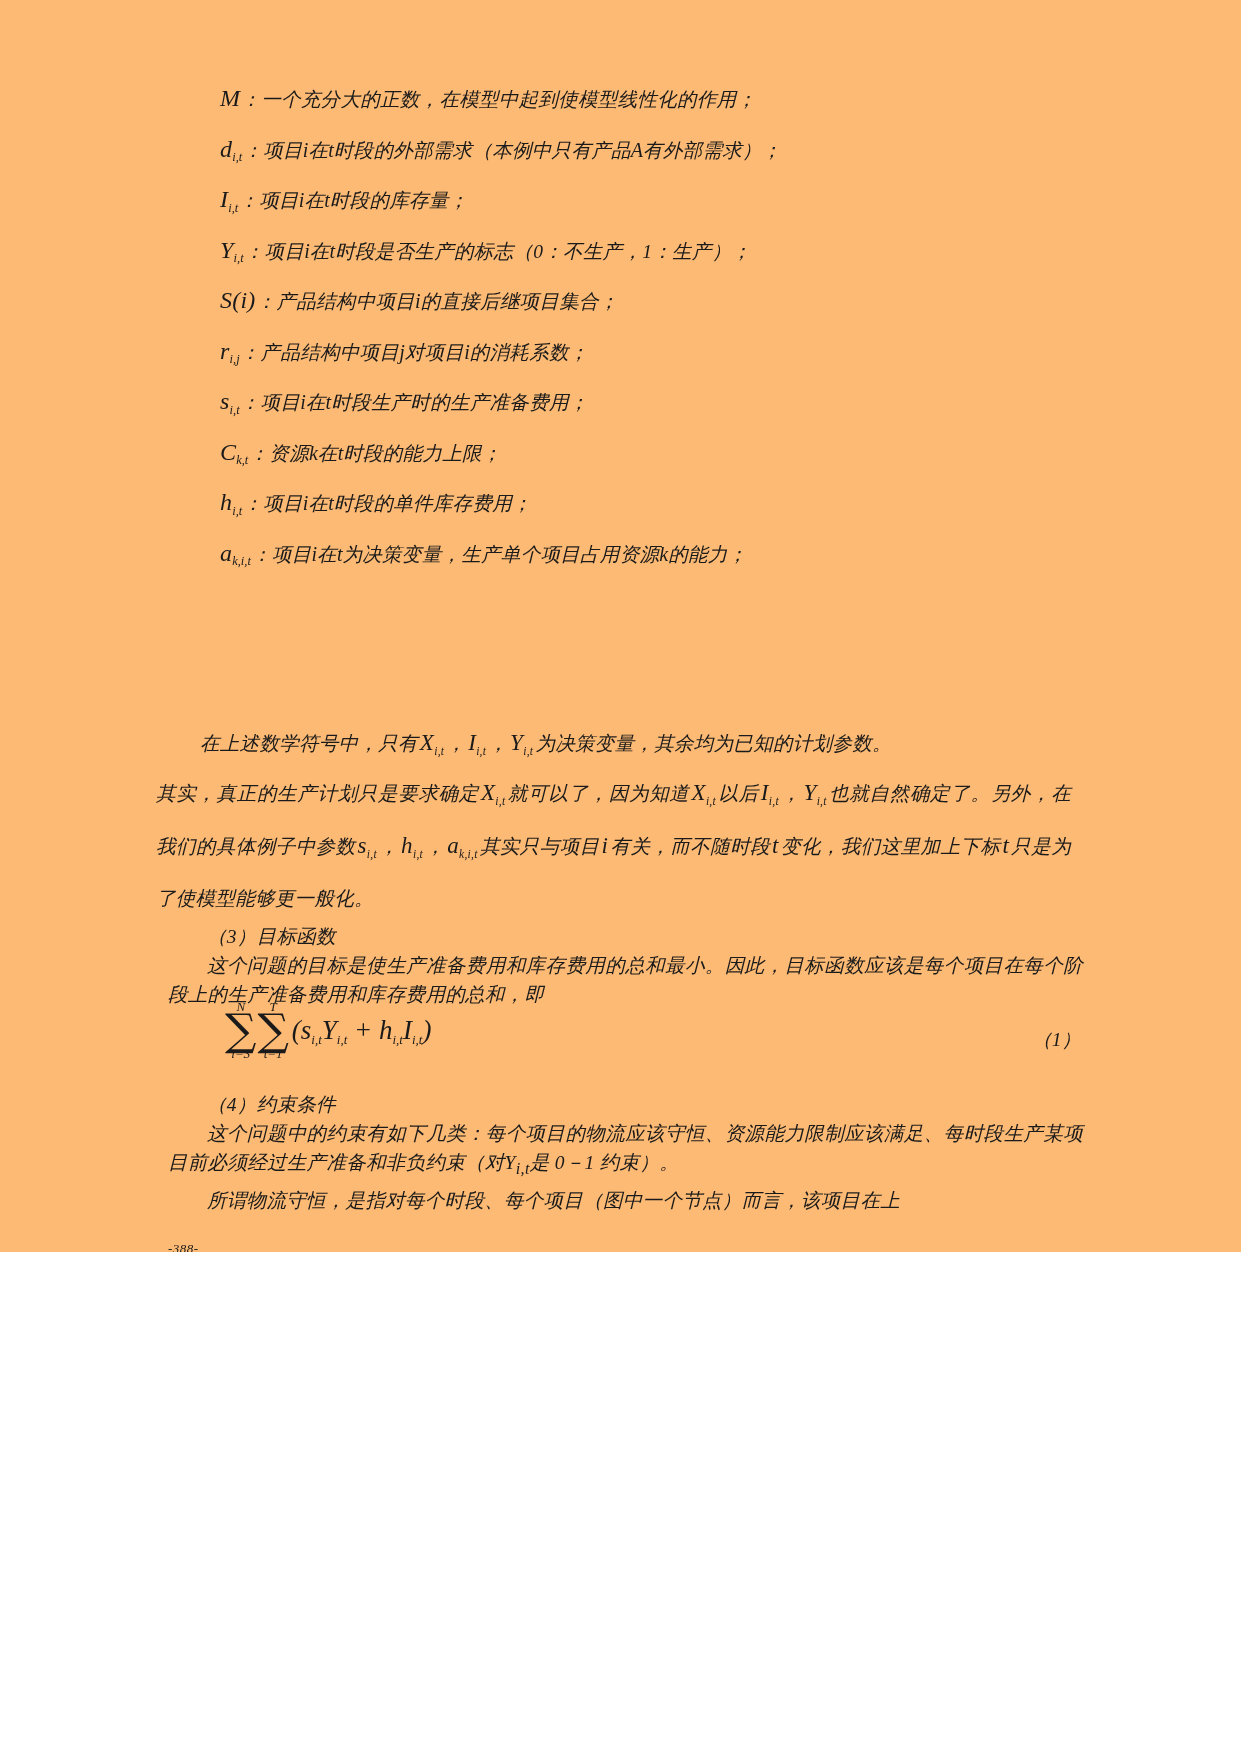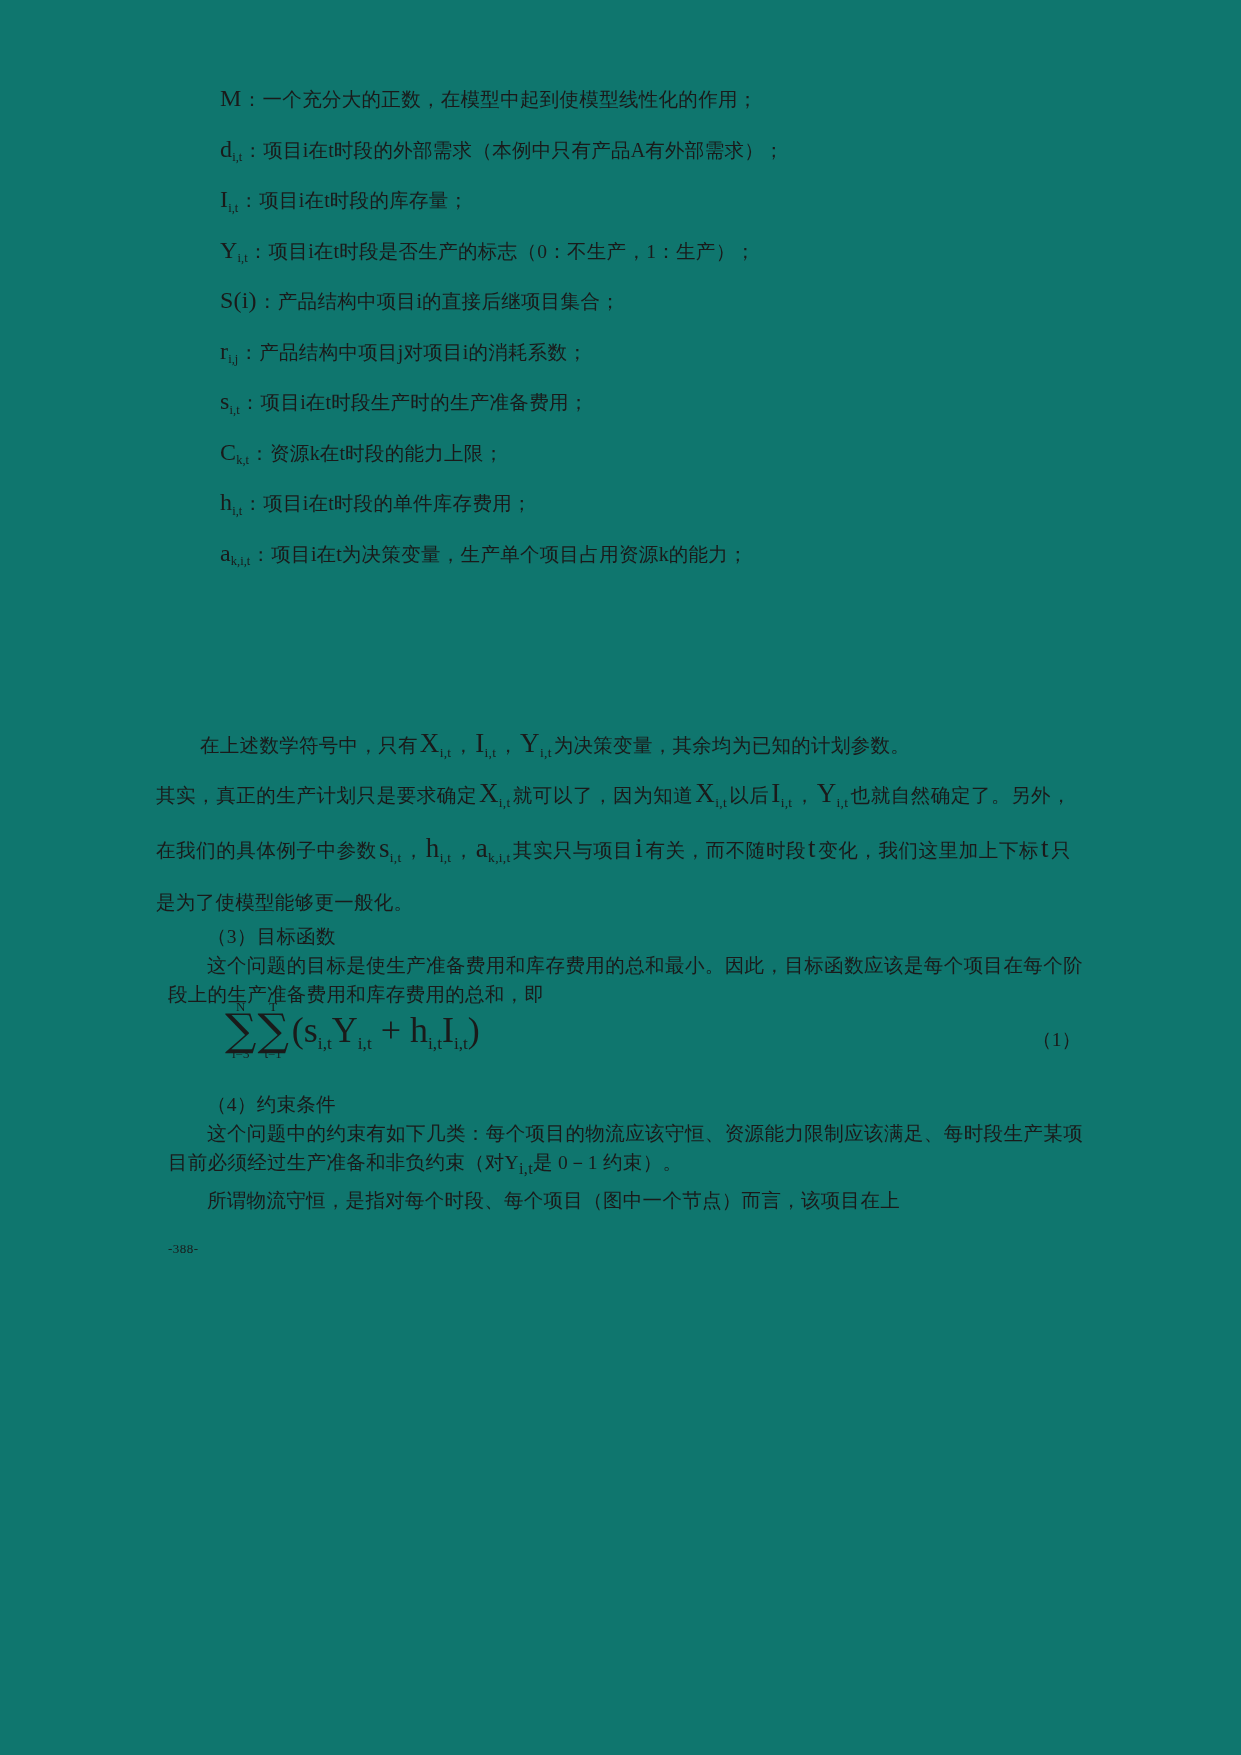--- a/index.html
+++ b/index.html
@@ -13,23 +13,24 @@
     position: relative;
     font-family: "Liberation Serif", "DejaVu Serif", serif;
     color: #1a1a1a;
     -webkit-font-smoothing: antialiased;
   }
   .page {
     position: absolute;
     left: 0;
     top: 0;
     width: 1241px;
-    height: 1755px;
-    background: #0f766e;
+    height: 1252px;
+    background: #fdba74;
     overflow: hidden;
+    font-style: italic;
   }
   .content {
     position: absolute;
     left: 168px;
     top: 86px;
     width: 915px;
   }
 
   
   .defs {
@@ -68,21 +69,21 @@
   
   .para {
     font-size: 19.5px;
     line-height: 50px;
     text-align: justify;
     letter-spacing: 0.3px;
     margin: 0;
   }
   .para .mi {
     font-family: "Liberation Serif", "DejaVu Serif", serif;
-    font-size: 27px;
+    font-size: 23px;
     padding: 0 2px;
   }
   .para .mi sub {
     font-size: 0.5em;
     vertical-align: baseline;
     position: relative;
     top: 0.4em;
   }
 
   .p-inset {
@@ -140,21 +141,21 @@
     letter-spacing: 0;
   }
   .sigma .lim.top { margin-bottom: -1px; }
   .sigma .lim.bot { margin-top: -1px; }
   .sigma .big {
     font-size: 44px;
     line-height: 0.82;
     font-family: "DejaVu Serif", serif;
   }
   .fx {
-    font-size: 36px;
+    font-size: 27px;
     padding-left: 2px;
   }
   .fx sub {
     font-size: 0.48em;
     vertical-align: baseline;
     position: relative;
     top: 0.4em;
   }
   .eqno {
     position: absolute;

